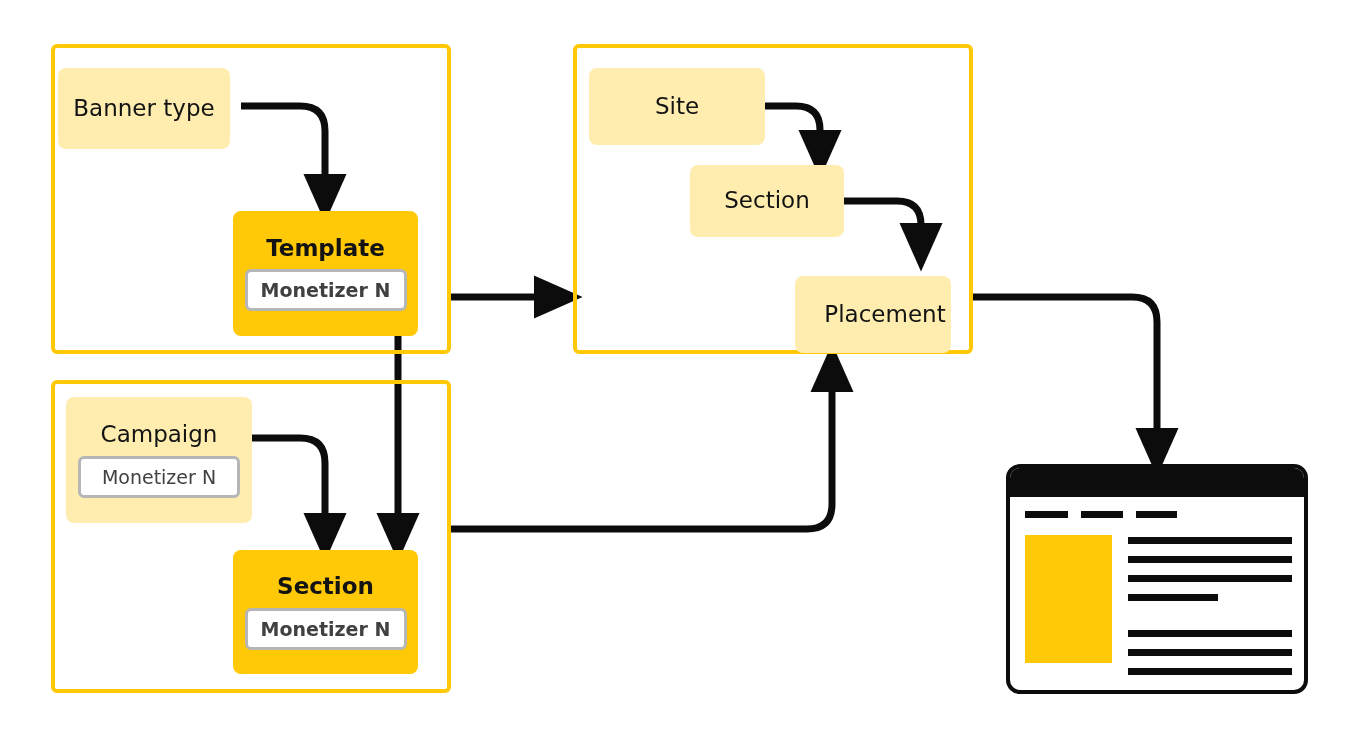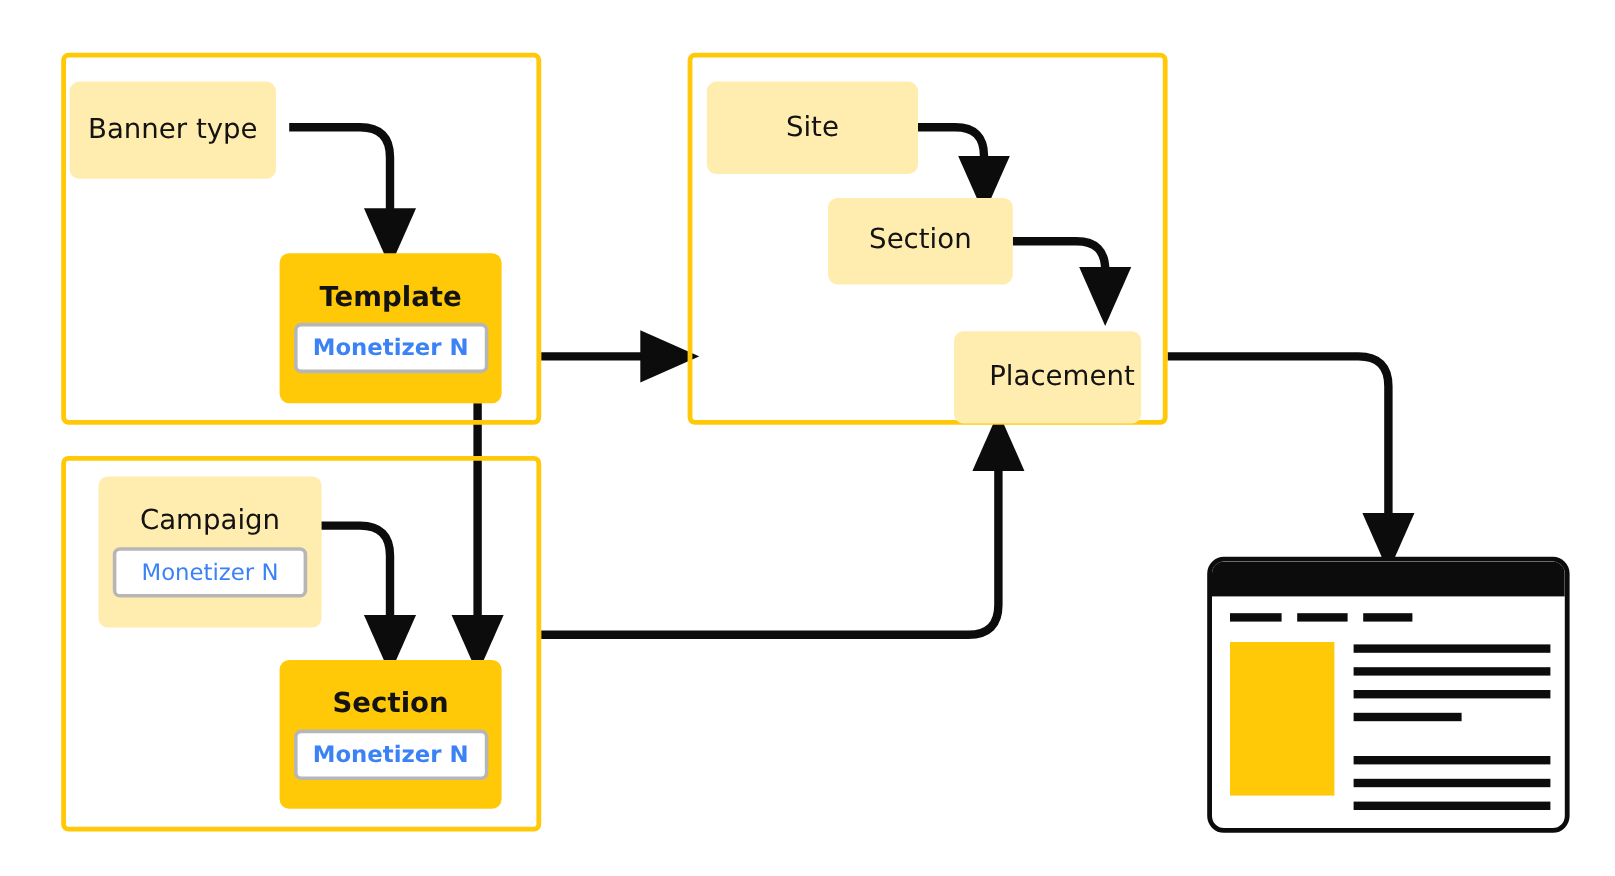--- a/index.html
+++ b/index.html
@@ -45,21 +45,21 @@
   .node.strong .node-label { margin-bottom: 8px; }
   .monetizer {
     box-sizing: border-box;
     background: #ffffff;
     border: 3px solid #b6b6b6;
     border-radius: 6px;
     display: flex;
     align-items: center;
     justify-content: center;
     font-size: 19px;
-    color: #3b82f6;
+    color: #404040;
     white-space: nowrap;
     text-align: right;
   }
   .group-box {
     position: absolute;
     box-sizing: border-box;
     border: 4px solid #FFC907;
     border-radius: 6px;
     background: transparent;
   }
@@ -162,21 +162,21 @@
 
   <div class="node light" style="left:58px; top:68px; width:172px; height:81px;">
     <span class="node-label">Banner type</span>
   </div>
 
   <div class="node strong" style="left:233px; top:211px; width:185px; height:125px;">
     <span class="node-label">Template</span>
     <span class="monetizer" style="width:162px; height:42px;">Monetizer N</span>
   </div>
 
-  <div class="node light" style="left:66px; top:397px; width:186px; height:126px;margin-left:16px;">
+  <div class="node light" style="left:66px; top:397px; width:186px; height:126px;">
     <span class="node-label" style="margin-bottom:8px;">Campaign</span>
     <span class="monetizer" style="width:162px; height:42px;">Monetizer N</span>
   </div>
 
   <div class="node strong" style="left:233px; top:550px; width:185px; height:124px;">
     <span class="node-label">Section</span>
     <span class="monetizer" style="width:162px; height:42px;">Monetizer N</span>
   </div>
 
   <div class="node light" style="left:589px; top:68px; width:176px; height:77px;">

